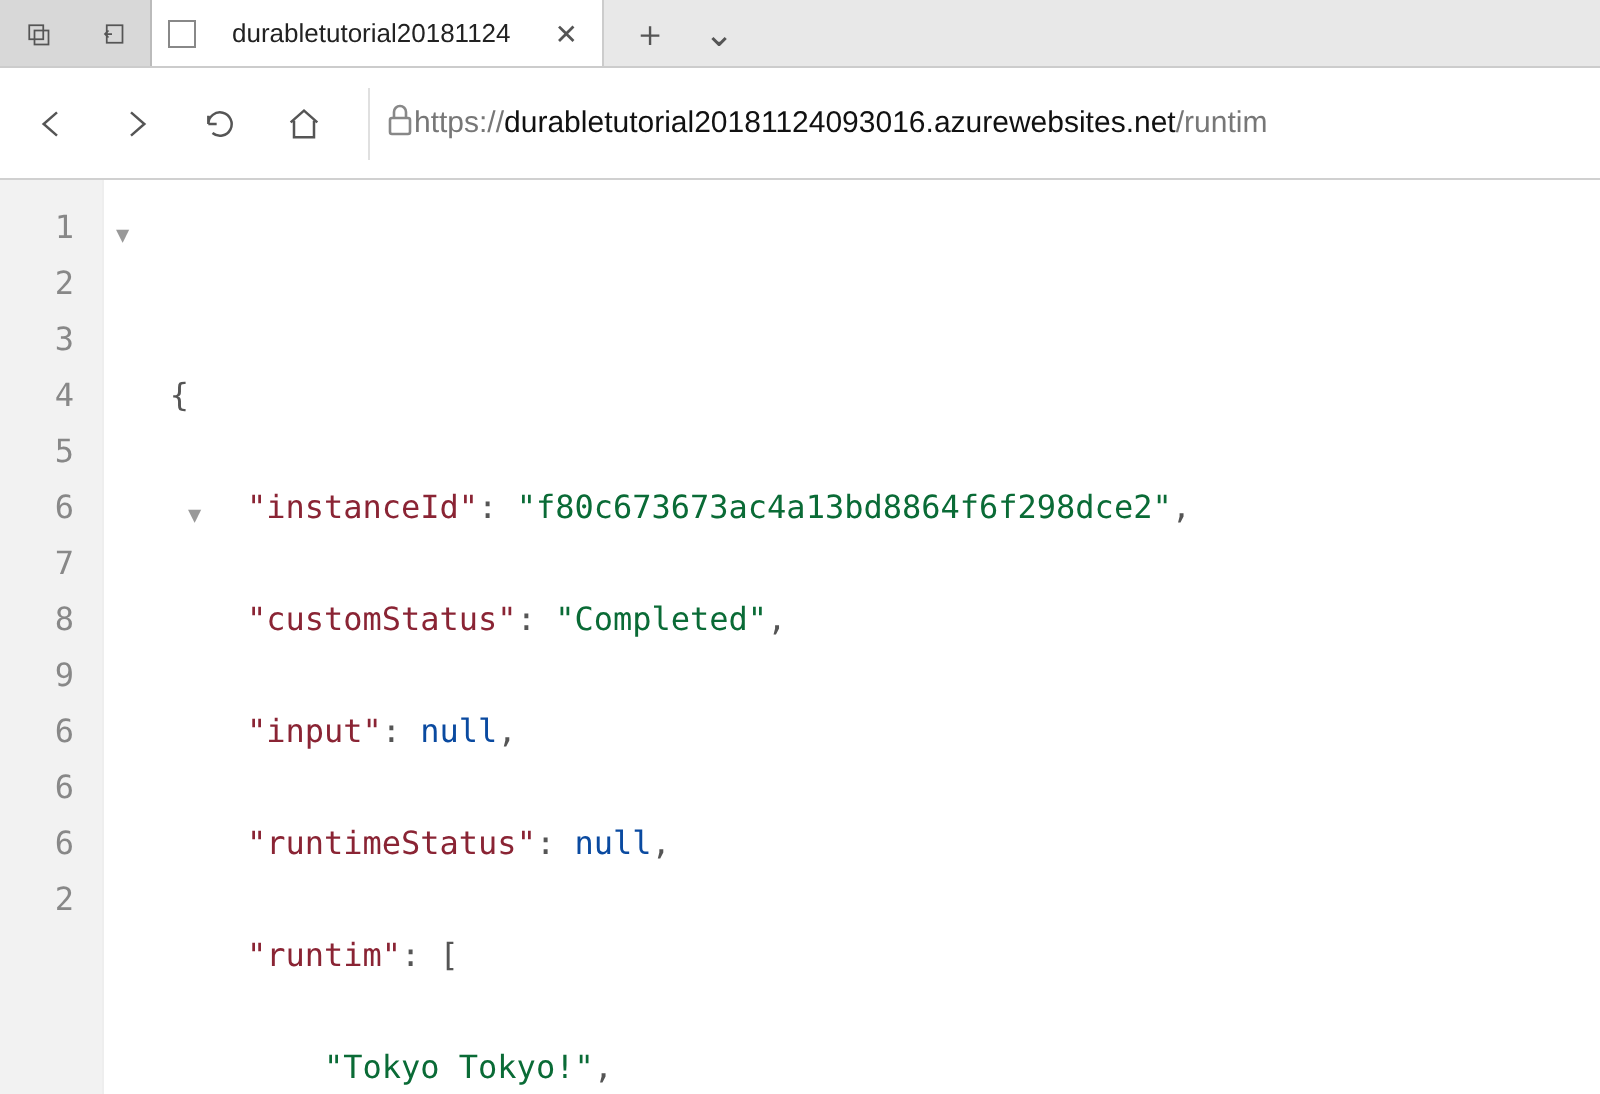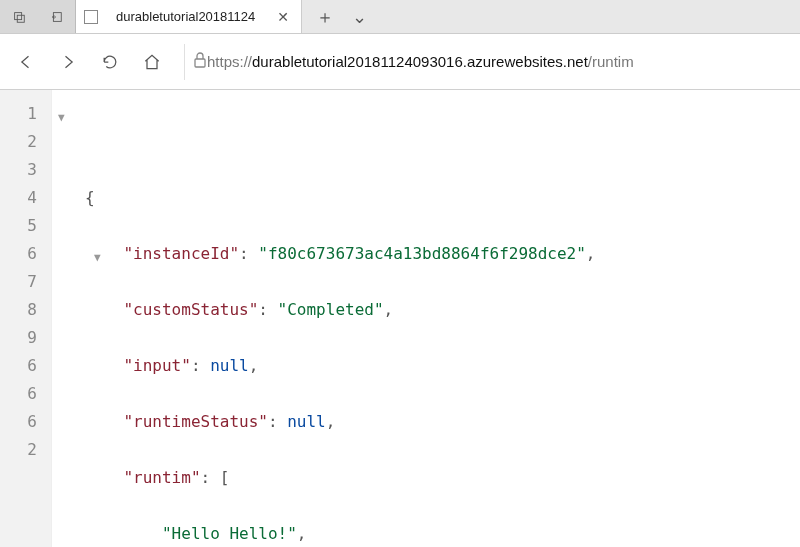--- a/index.html
+++ b/index.html
@@ -226,21 +226,21 @@
   </div>
   <div class="code">
     <span class="caret c1">▼</span>
     <span class="caret c2">▼</span>
 <div>   <span class="punct">{</span></div>
 <div>       <span class="key">"<span>instanceId</span>"</span><span class="colon">: </span><span class="str">"<span>f80c673673ac4a13bd8864f6f298dce2</span>"</span><span class="punct">,</span></div>
 <div>       <span class="key">"<span>customStatus</span>"</span><span class="colon">: </span><span class="str">"<span>Completed</span>"</span><span class="punct">,</span></div>
 <div>       <span class="key">"<span>input</span>"</span><span class="colon">: </span><span class="nul">null</span><span class="punct">,</span></div>
 <div>       <span class="key">"<span>runtimeStatus</span>"</span><span class="colon">: </span><span class="nul">null</span><span class="punct">,</span></div>
 <div>       <span class="key">"<span>runtim</span>"</span><span class="colon">: </span><span class="punct">[</span></div>
-<div>           <span class="str">"<span>Hello Hello!</span>"</span><span class="punct">,</span></div>
+<div>           <span class="str">"<span>Tokyo Tokyo!</span>"</span><span class="punct">,</span></div>
 
 
 
 
 
 
   </div>
 </div>
 
 </body></html>

